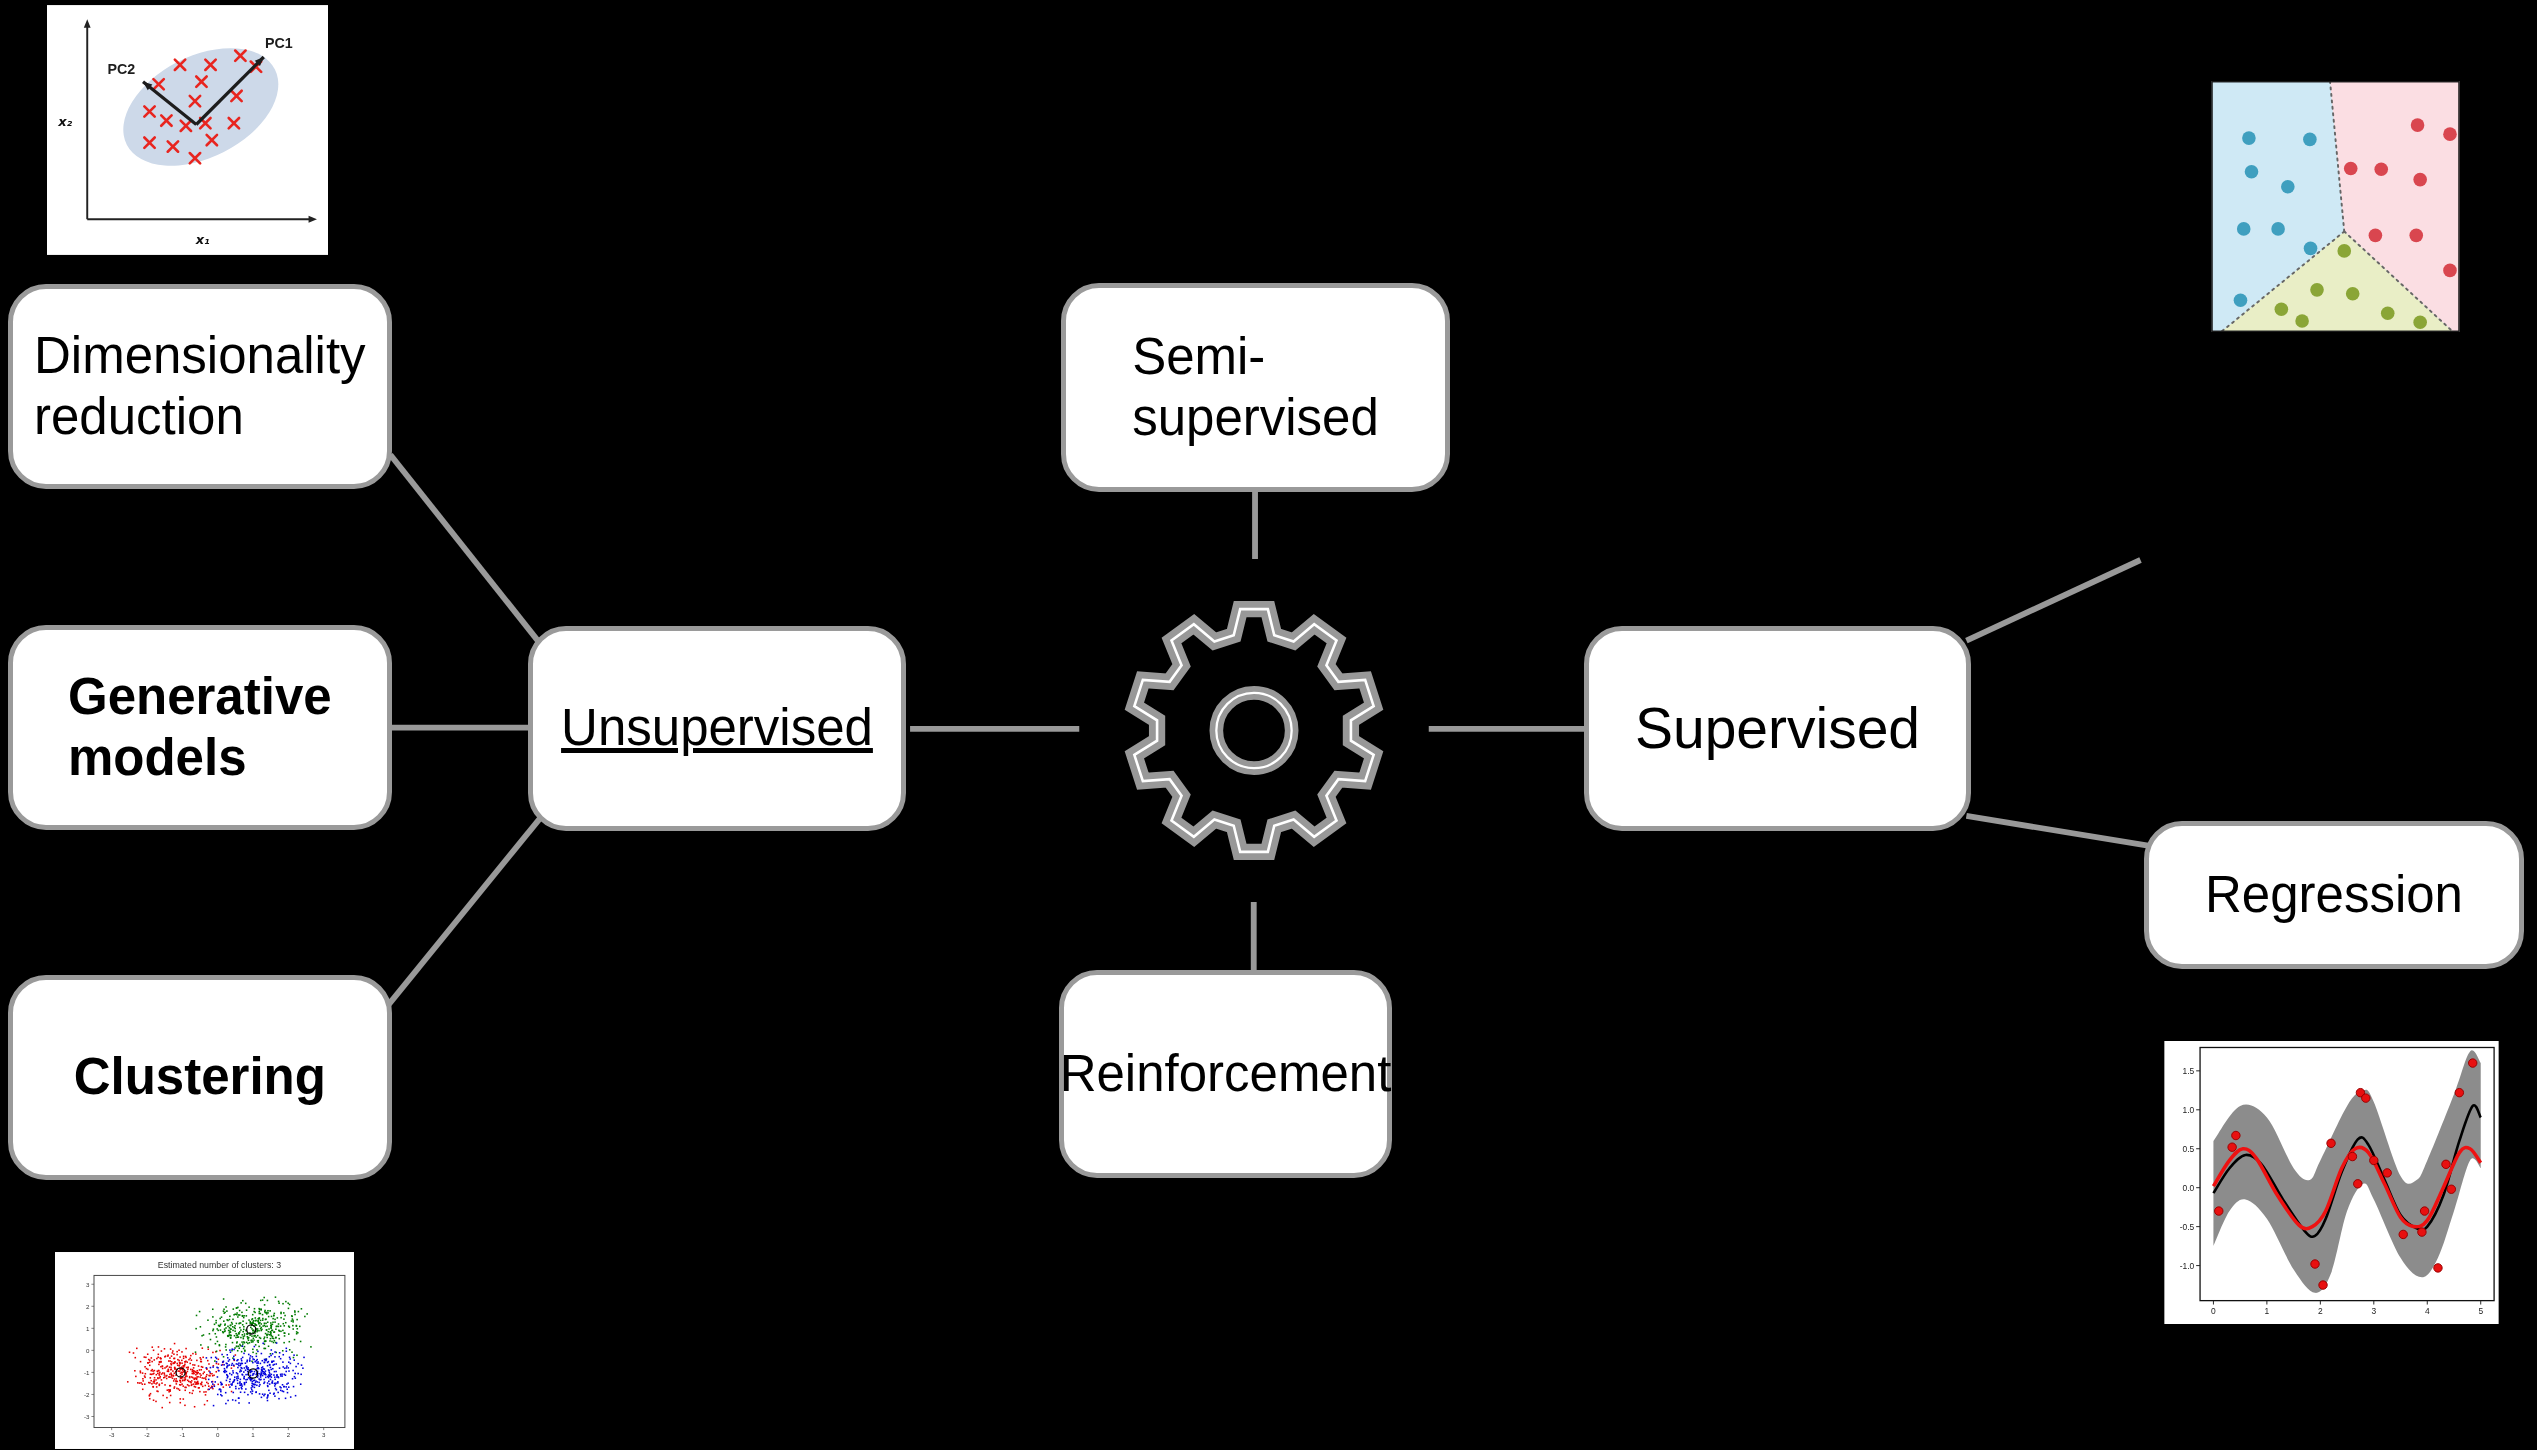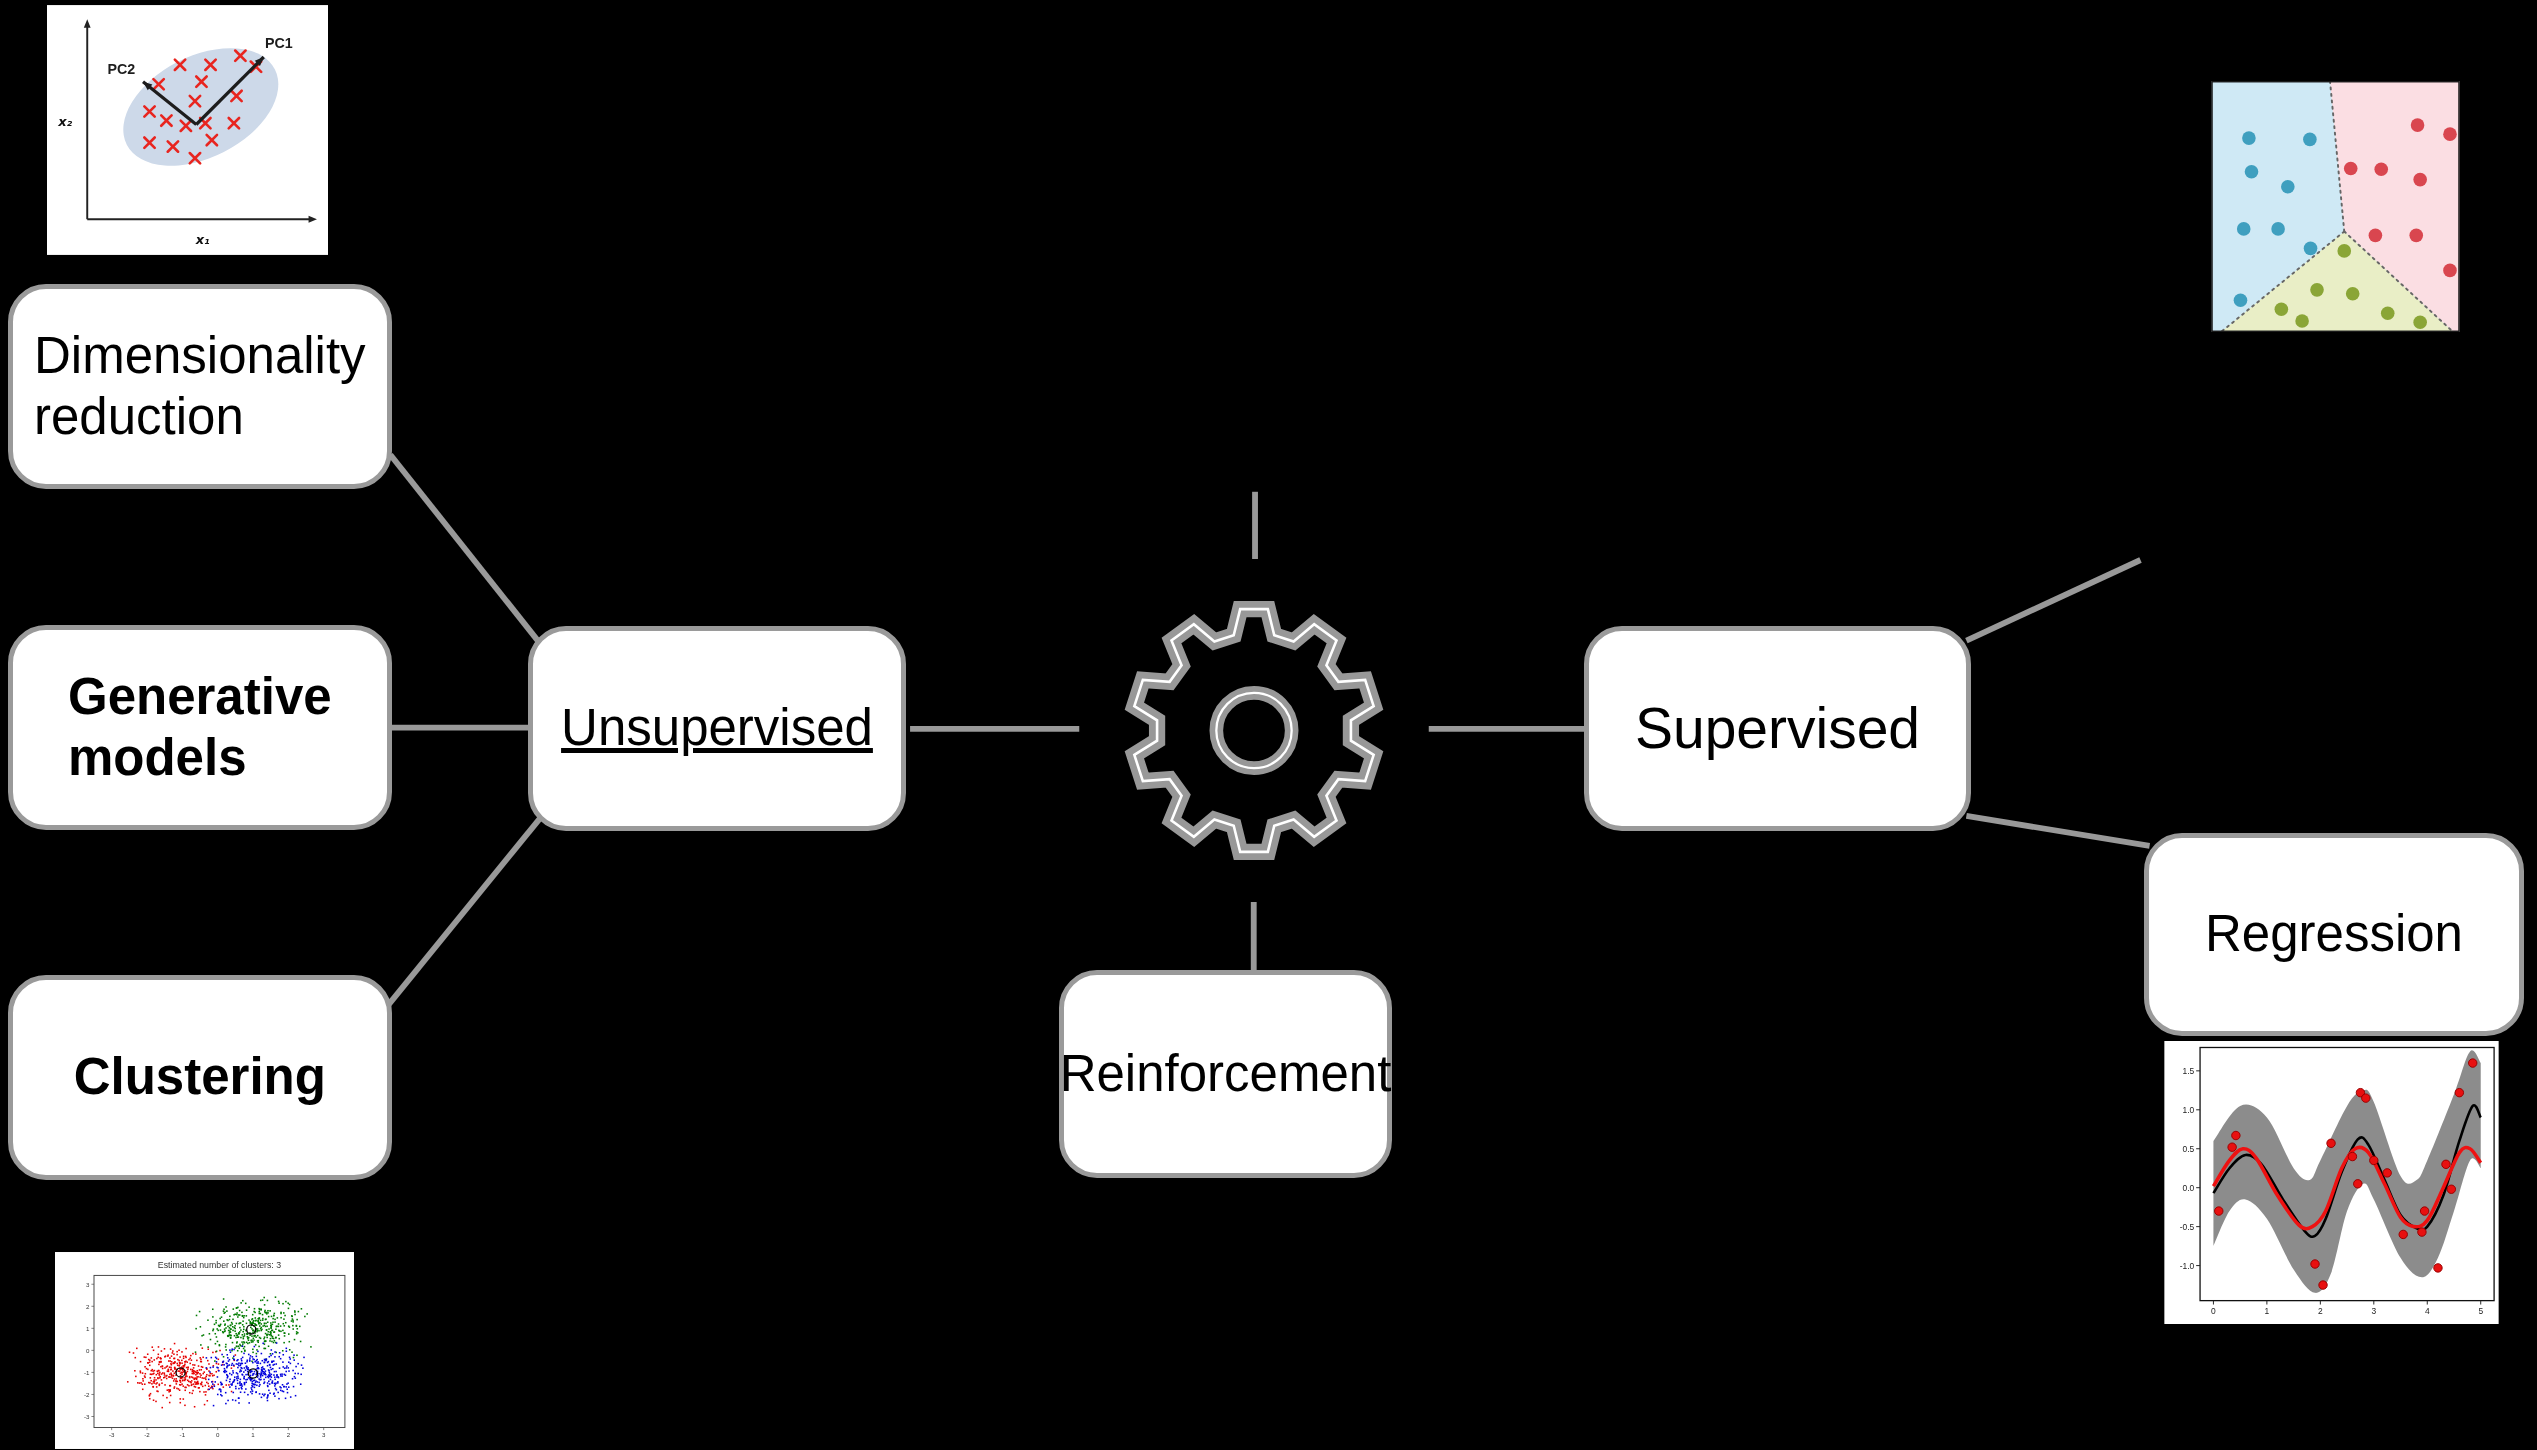--- a/index.html
+++ b/index.html
@@ -11,21 +11,21 @@
         color:#000;font-size:51px;line-height:1.18;text-align:left;}
   .node-label{white-space:pre-line;}
   #node-dim {left:7.8px;  top:284px;  width:384px; height:205px;}
   #node-gen {left:7.8px;  top:625px;  width:384px; height:205px;font-weight:700;}
   #node-clu {left:7.8px;  top:975px; width:384px; height:205px;font-weight:700;}
   #node-uns {left:528px; top:626px;  width:378px; height:205px;text-decoration:underline;}
   #node-semi{left:1061px;top:283px;  width:389px; height:209px;}
   #node-rein{left:1059px;top:970px; width:333px; height:208px;}
   #node-sup {left:1584px;top:626px;  width:387px; height:205px;font-size:57px;}
   #node-cls {left:2137px;top:367px;  width:383px; height:209px;}
-  #node-reg {left:2144px;top:821px; width:380px; height:203px;margin-top:12px;}
+  #node-reg {left:2144px;top:821px; width:380px; height:148px;}
   .thumb{position:absolute;}
   #gear-svg{position:absolute;left:1079px;top:559px;width:350px;height:343px;}
   #thumb-pca    {left:47px;  top:5.2px;    width:281px;height:250px;}
   #thumb-cluster{left:55px;  top:1252px; width:299px;height:197px;}
   #thumb-class  {left:2211px;top:81px;  width:249px;height:251px;}
   #thumb-reg    {left:2164px;top:1041px; width:335px;height:283px;}
 </style>
 </head>
 <body>
 
@@ -49,20 +49,24 @@
   </div>
   <div class="node" id="node-gen">
     <span class="node-label">Generative
 models</span>
   </div>
   <div class="node" id="node-clu">
     <span class="node-label">Clustering</span>
   </div>
   <div class="node" id="node-uns">
     <span class="node-label">Unsupervised</span>
+  </div>
+  <div class="node" id="node-semi">
+    <span class="node-label">Semi-
+supervised</span>
   </div>
   <div class="node" id="node-rein">
     <span class="node-label">Reinforcement</span>
   </div>
   <div class="node" id="node-sup">
     <span class="node-label">Supervised</span>
   </div>
   <div class="node" id="node-reg">
     <span class="node-label">Regression</span>
   </div>

